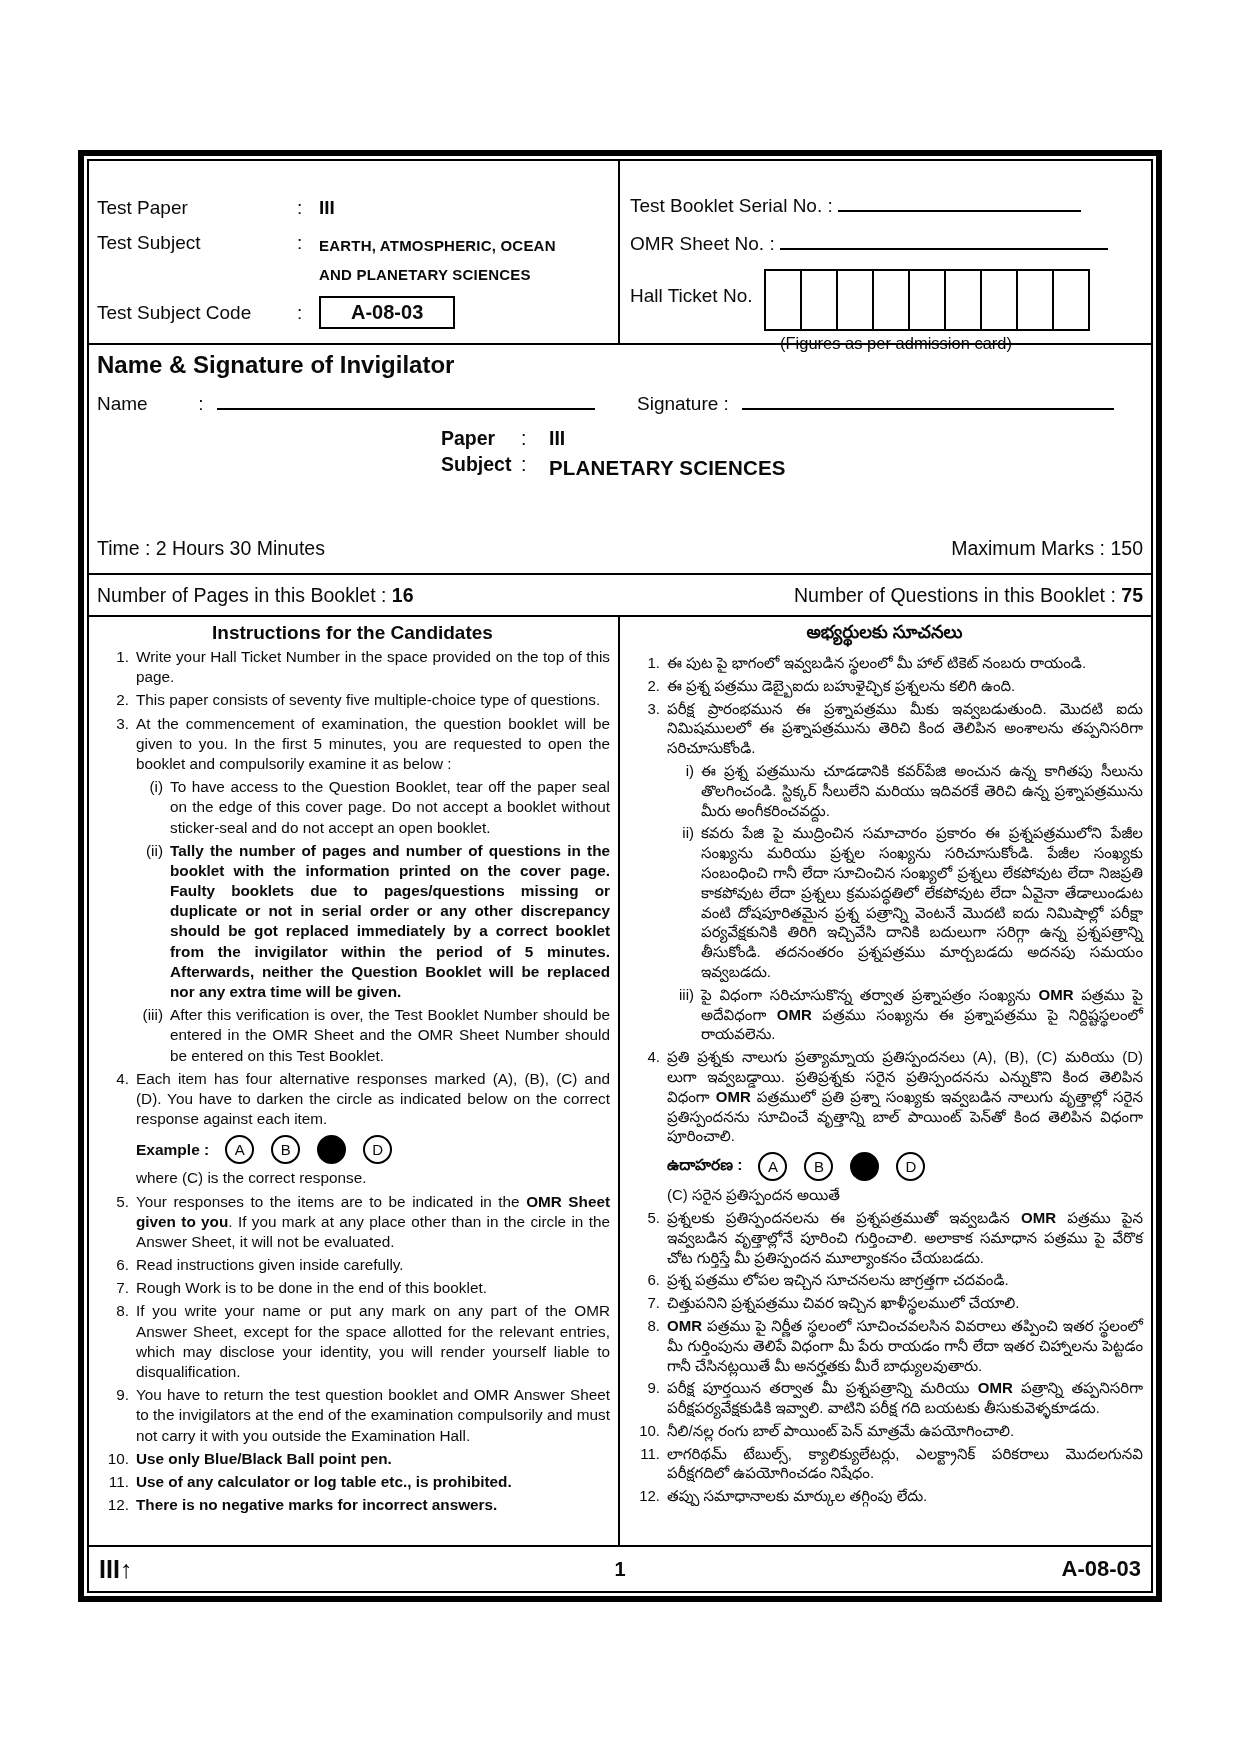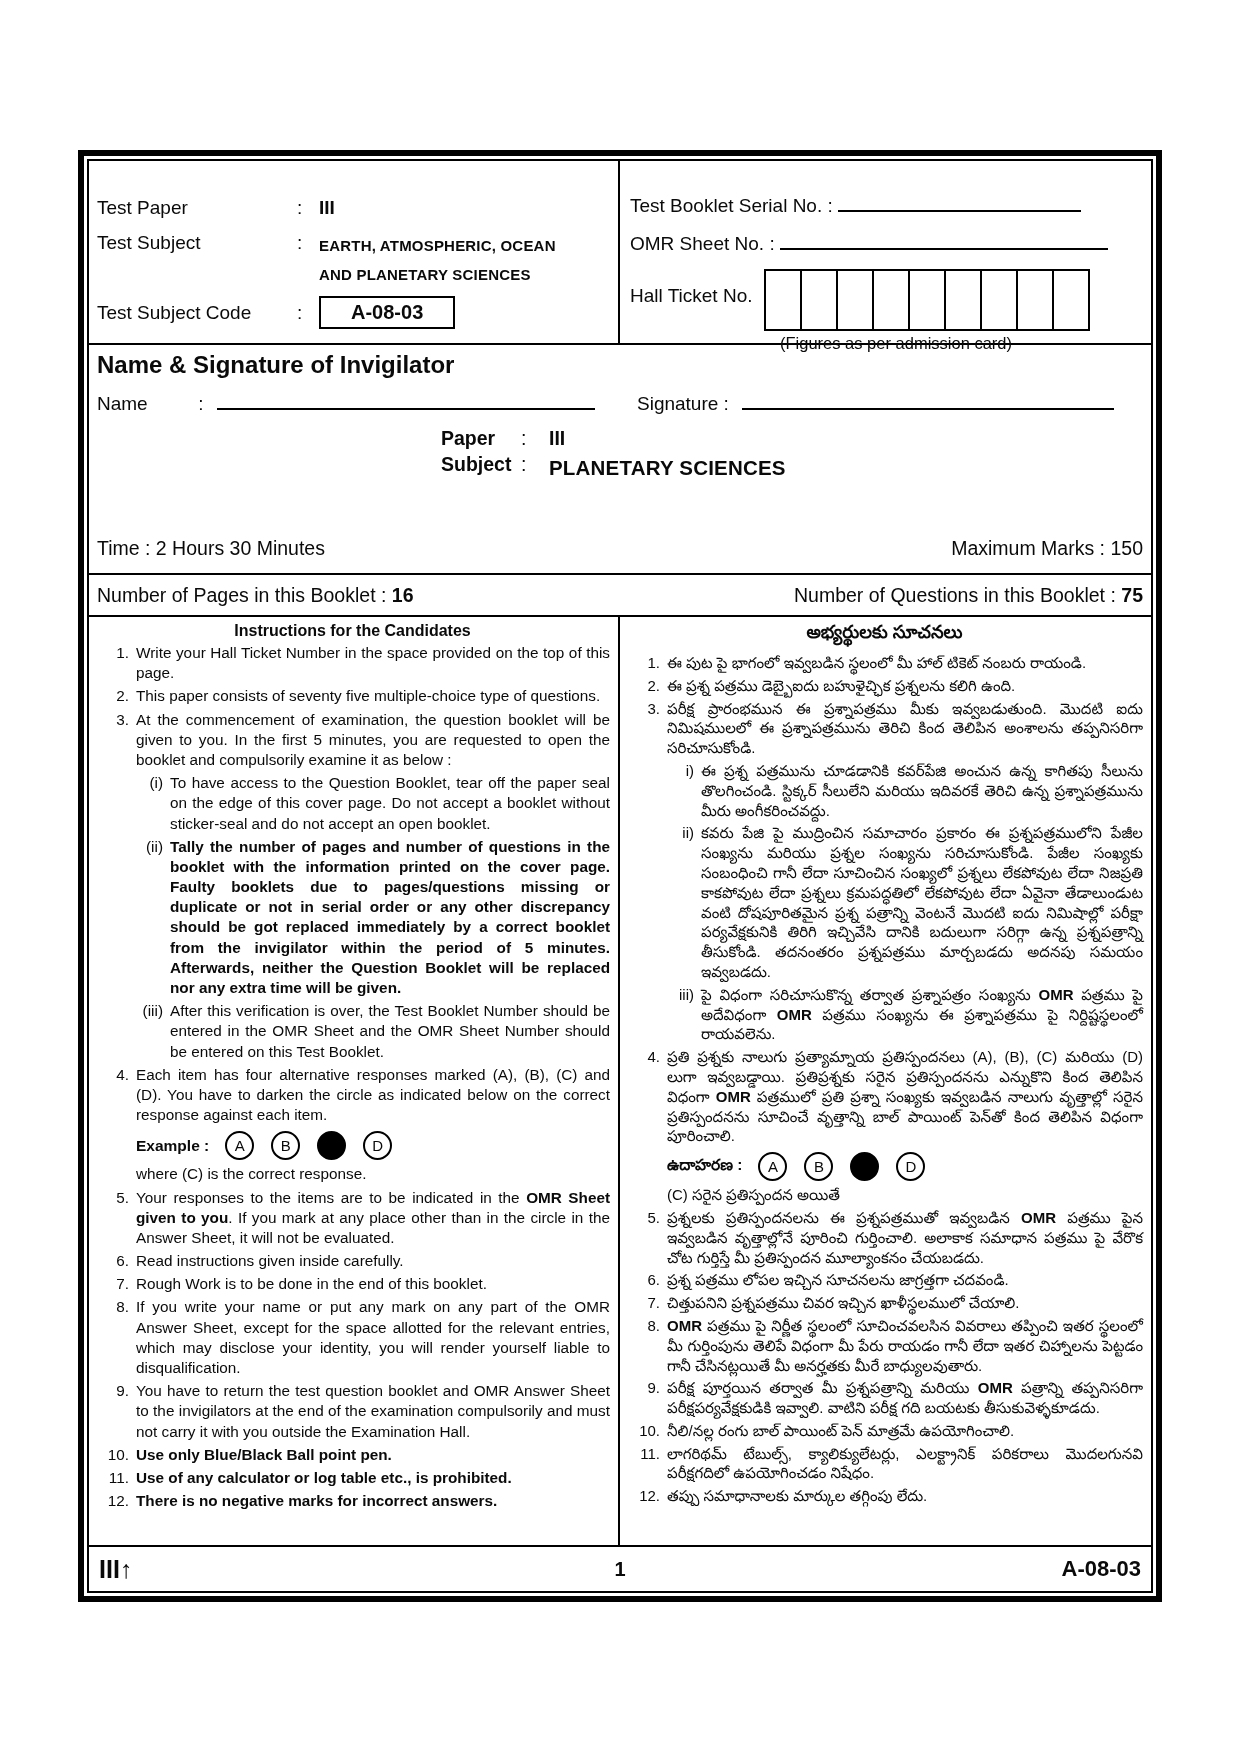--- a/index.html
+++ b/index.html
@@ -47,21 +47,21 @@
   .subj-big { font-weight:bold; font-size:20.5px; line-height:1.45; letter-spacing:0.2px; }
   .time-line { position:absolute; left:8px; right:8px; top:192px; display:flex; justify-content:space-between; font-size:19.5px; }
   
   .row-pages { display:flex; justify-content:space-between; align-items:center;
     border-top:2px solid #000; border-bottom:2px solid #000; height:40px;
     padding:0 8px; font-size:19.5px; flex:0 0 auto; }
   
   .row-instr { display:flex; flex:1 1 auto; min-height:0; }
   .instr-col { width:50%; box-sizing:border-box; padding:5px 8px 0 6px; overflow:hidden; }
   .instr-col.left { border-right:2px solid #000; }
-  .instr-heading { text-align:center; font-weight:bold; font-size:16px; margin-bottom:3px; }
+  .instr-heading { text-align:center; font-weight:bold; font-size:19px; margin-bottom:3px; }
   .instr-col.right .instr-heading { font-size:18px; margin-bottom:6px; }
   .it-row { display:flex; font-size:15.3px; line-height:1.32; margin-bottom:3px; }
   .it-num { flex:0 0 34px; text-align:right; padding-right:7px; box-sizing:content-box; }
   .it-text { flex:1 1 auto; text-align:justify; }
   .lvl2 { margin-left:30px; }
   .lvl2 .it-num { flex-basis:38px; }
   .ex-row { display:flex; align-items:center; margin:6px 0 4px 41px; font-size:15.5px; }
   .ex-label { font-weight:bold; margin-right:16px; }
   .opt { width:29px; height:29px; border:2px solid #000; border-radius:50%; display:inline-flex;
     align-items:center; justify-content:center; margin-right:17px; font-size:15px; box-sizing:border-box; }

